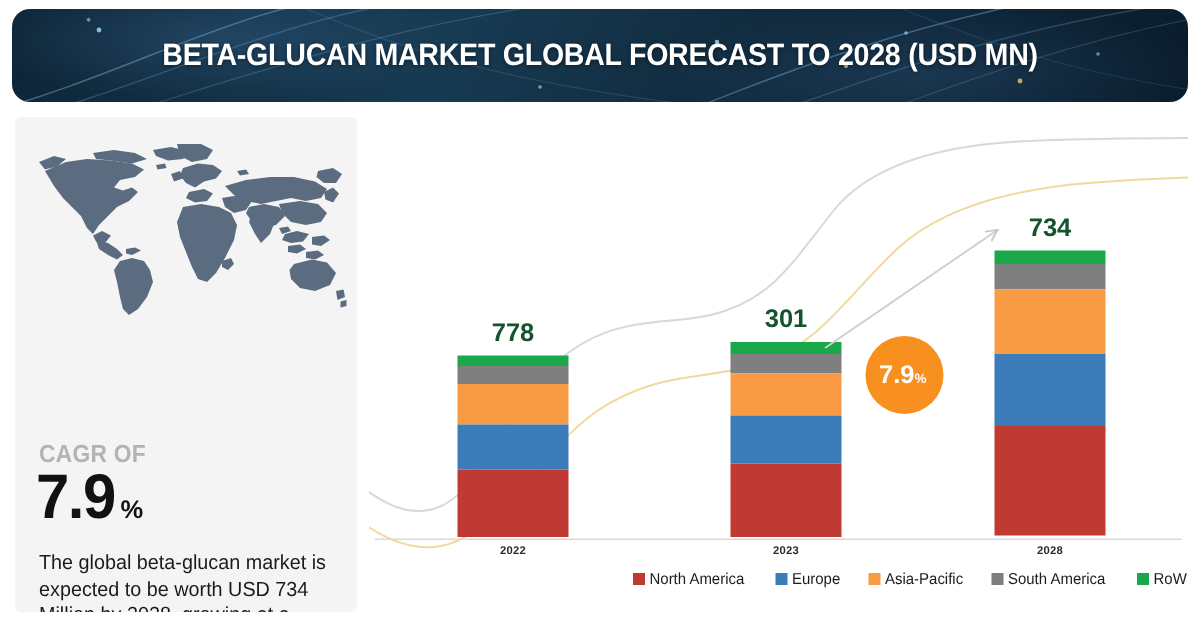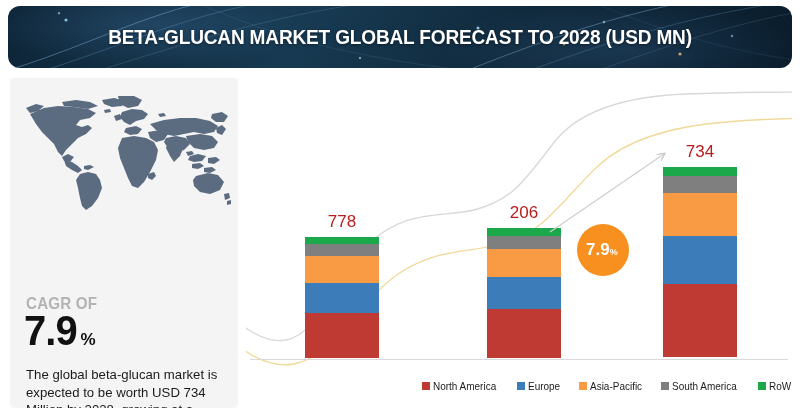--- a/index.html
+++ b/index.html
@@ -109,23 +109,23 @@
     background:#d9d9d9;
   }
 
   .bar-group { position:absolute; bottom:1px; }
   .bar { position:absolute; bottom:0; width:100%; }
   .seg { width:100%; display:block; }
 
   .bar-total {
     position:absolute;
     left:50%; transform:translateX(-50%);
-    color:#b91c1c;
+    color:#14532d;
     font-size:17px;
-    font-weight:normal;
+    font-weight:bold;
     white-space:nowrap;
   }
 
   .x-labels { position:absolute; left:0; top:284px; width:546px; height:16px; }
   .x-tick {
     position:absolute;
     transform:translateX(-50%);
     color:#2b2b2b;
     font-size:7.5px;
     font-weight:bold;
@@ -280,21 +280,21 @@
             <div class="bar-total" style="bottom: 127px;">778</div>
           </div>
           <div class="bar-group" style="left: 241px; width: 74px; height: 161px;">
             <div class="bar" style="height: 131px;">
               <div class="seg" style="background: rgb(27, 168, 74); height: 7.84431px;"></div>
               <div class="seg" style="background: rgb(127, 127, 127); height: 12.8124px;"></div>
               <div class="seg" style="background: rgb(249, 155, 69); height: 28.2395px;"></div>
               <div class="seg" style="background: rgb(59, 124, 185); height: 32.1617px;"></div>
               <div class="seg" style="background: rgb(191, 58, 50); height: 48.8962px;"></div>
             </div>
-            <div class="bar-total" style="bottom: 136px;">206</div>
+            <div class="bar-total" style="bottom: 136px;">301</div>
           </div>
           <div class="bar-group" style="left: 417px; width: 74px; height: 222px;">
             <div class="bar" style="height: 192px;">
               <div class="seg" style="background: rgb(27, 168, 74); height: 8.89373px;"></div>
               <div class="seg" style="background: rgb(127, 127, 127); height: 17.0027px;"></div>
               <div class="seg" style="background: rgb(249, 155, 69); height: 42.8992px;"></div>
               <div class="seg" style="background: rgb(59, 124, 185); height: 48.1308px;"></div>
               <div class="seg" style="background: rgb(191, 58, 50); height: 72.9809px;"></div>
             </div>
             <div class="bar-total" style="bottom: 197px;">734</div>
@@ -309,20 +309,25 @@
         </defs>
         <line x1="14" y1="94" x2="128" y2="16" stroke="#cfcfcf" stroke-width="1.3" marker-end="url(#arrowhead)"></line>
       </svg>
 
       <div class="cagr-bubble">
         <span class="bubble-num">7.9</span>
         <span class="bubble-pct">%</span>
       </div>
     </div>
 
+    <div class="x-labels" id="x-labels">
+        <div class="x-tick" style="left: 96px;">2022</div>
+        <div class="x-tick" style="left: 278px;">2023</div>
+        <div class="x-tick" style="left: 454px;">2028</div>
+      </div>
 
     <div class="legend" id="legend">
         <div class="legend-item">
           <span class="legend-swatch" style="background: rgb(191, 58, 50);"></span>
           <span class="legend-text">North America</span>
         </div>
         <div class="legend-item">
           <span class="legend-swatch" style="background: rgb(59, 124, 185);"></span>
           <span class="legend-text">Europe</span>
         </div>

